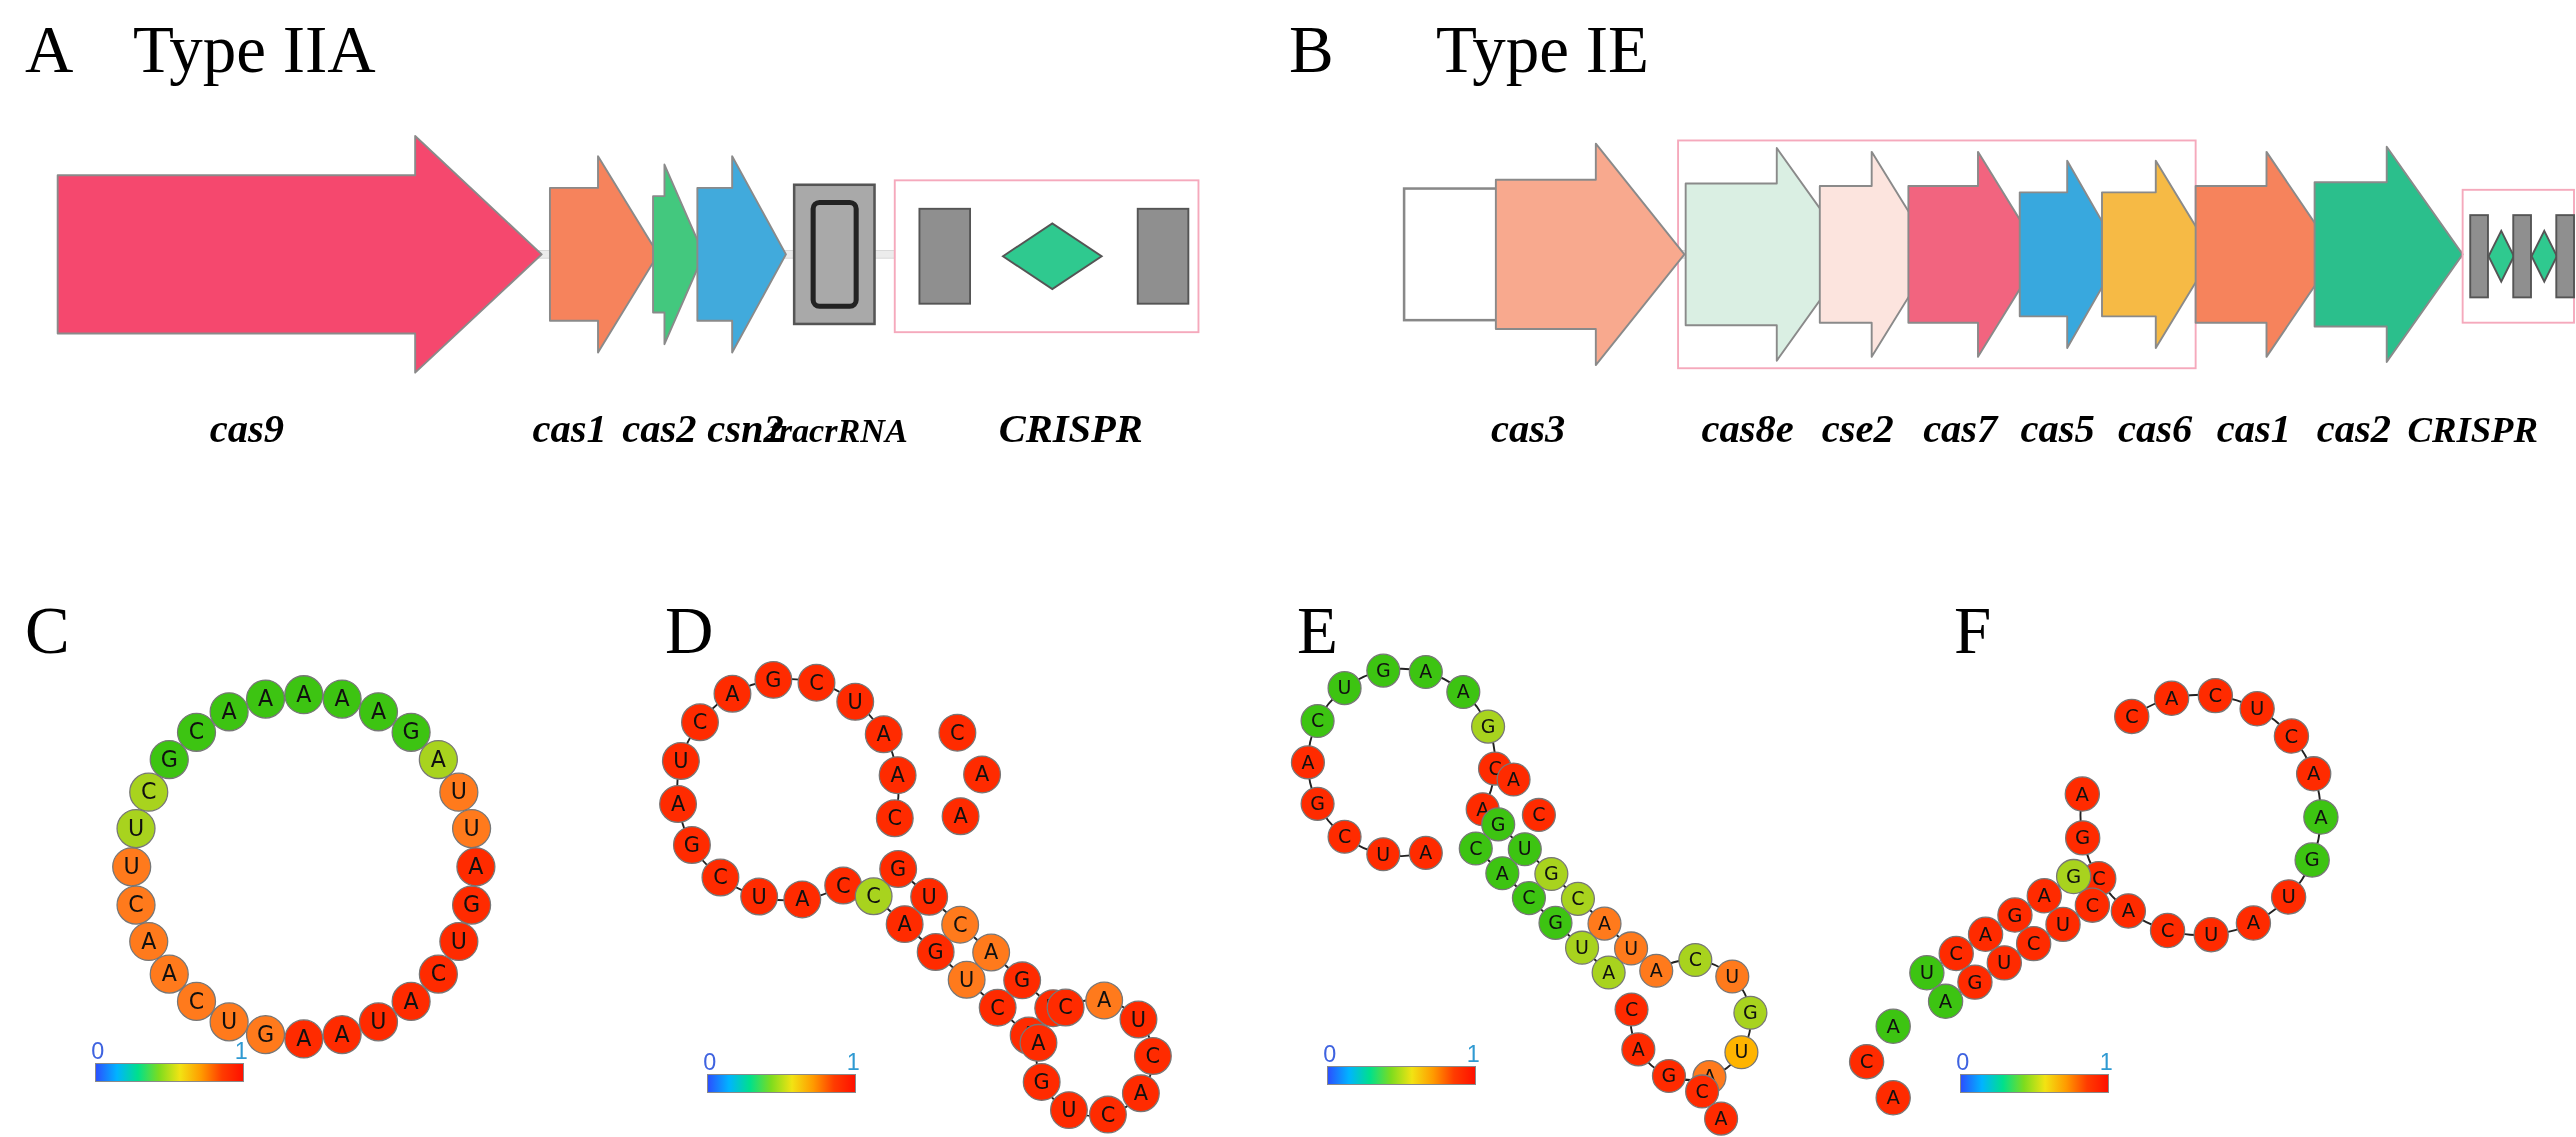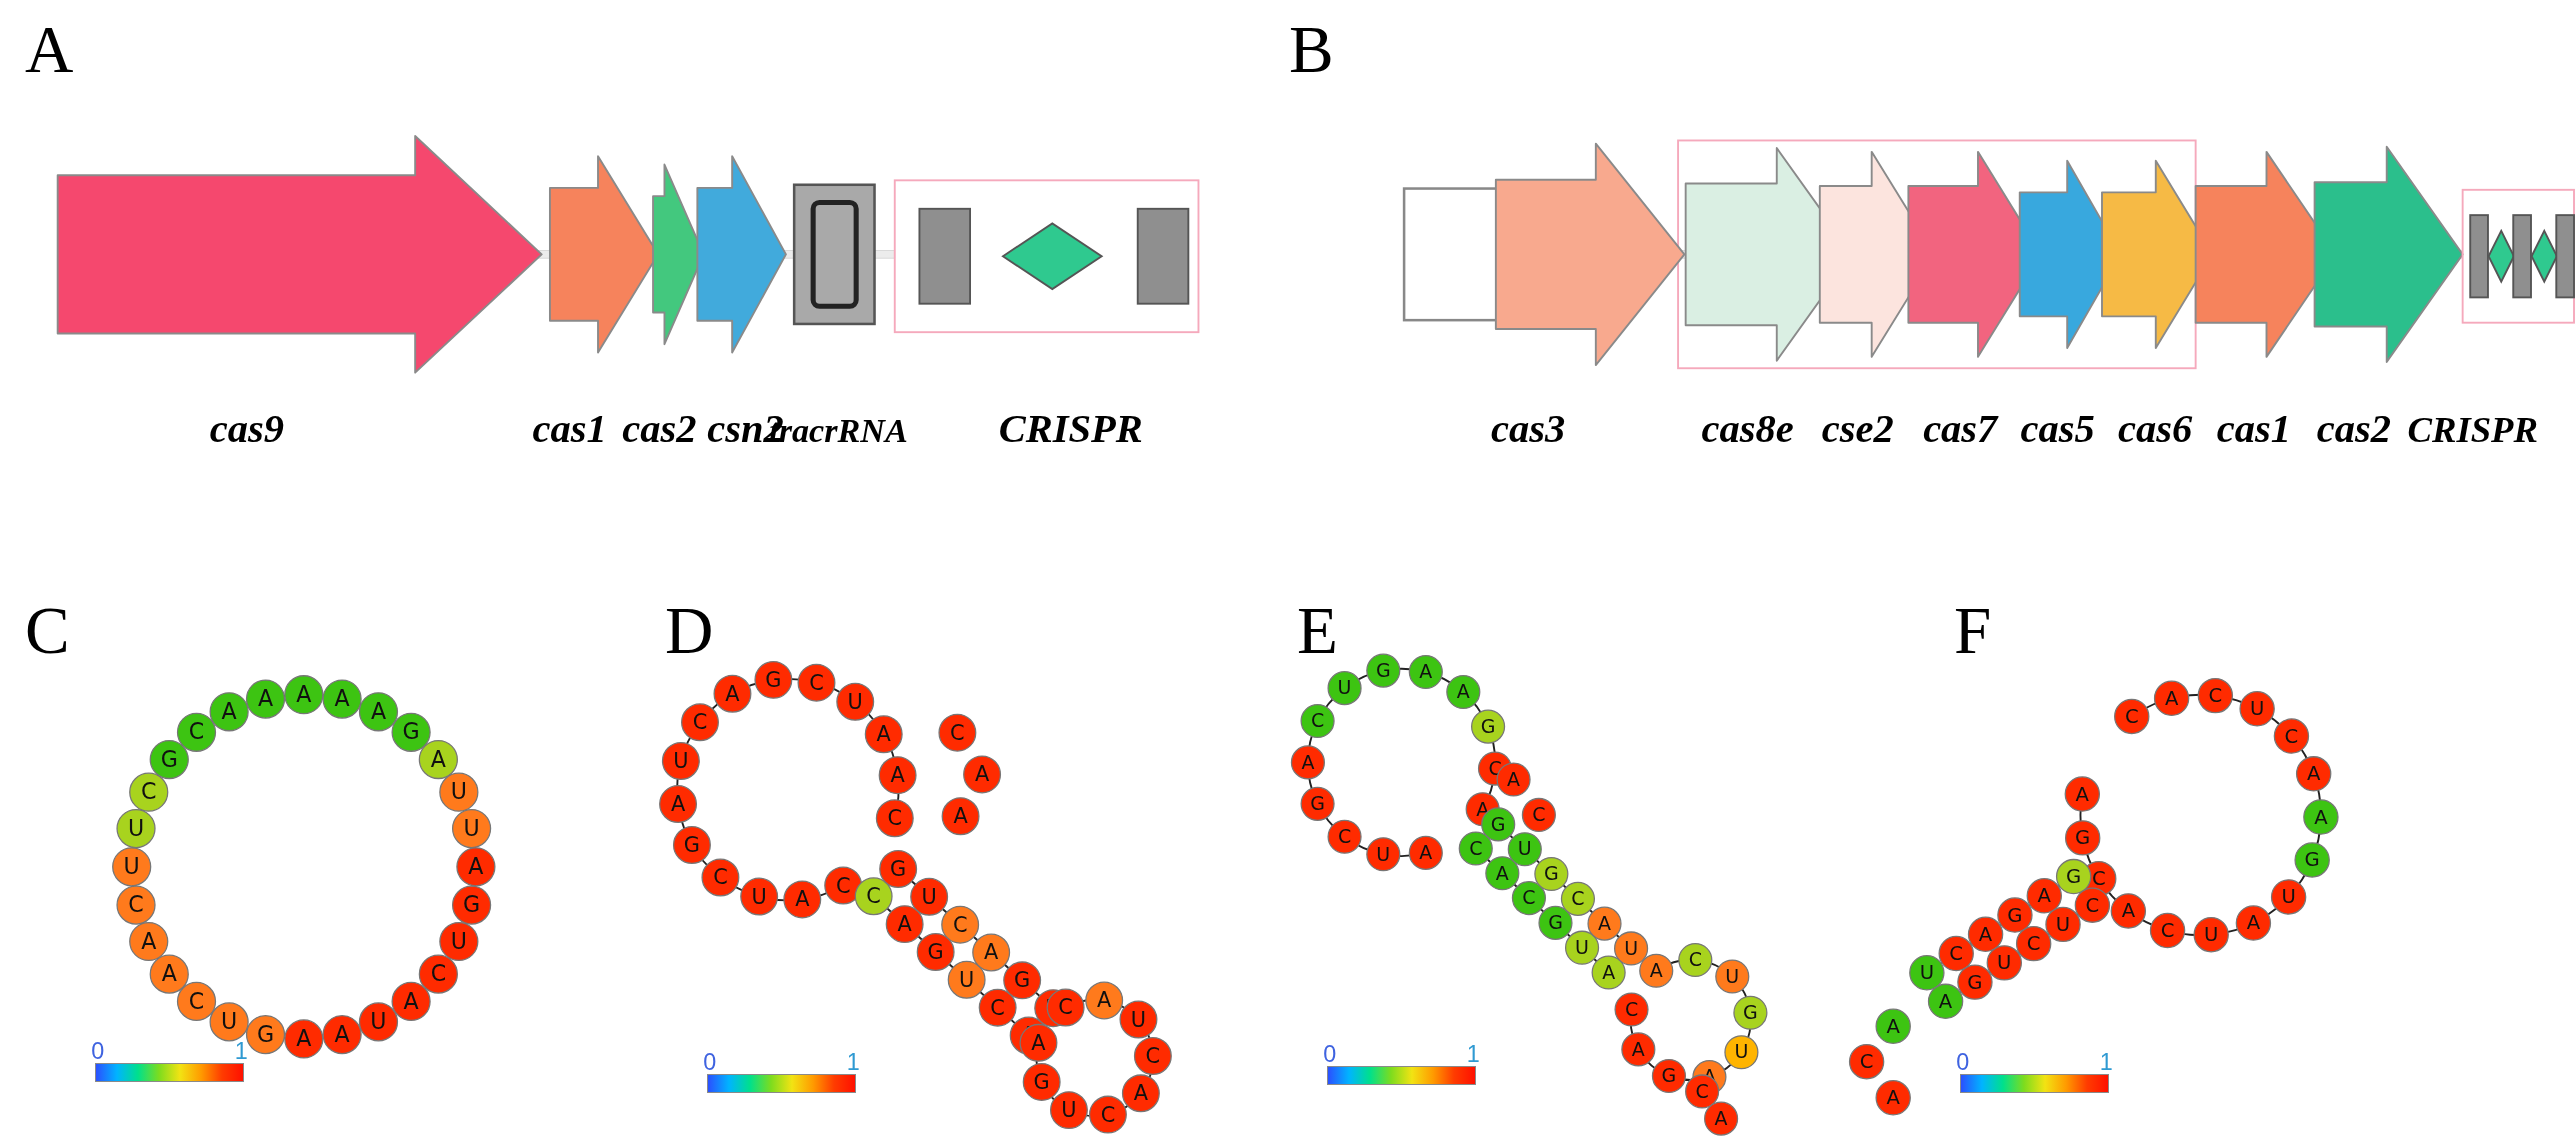--- a/index.html
+++ b/index.html
@@ -357,22 +357,24 @@
         <circle cx="2992" cy="1622" r="27" fill="#3dc412" stroke="#777" stroke-width="2"></circle>
         <text x="2992" y="1632.26" text-anchor="middle" font-size="31" class="nt">A</text>
         <circle cx="2950" cy="1678" r="27" fill="#ff2b00" stroke="#777" stroke-width="2"></circle>
         <text x="2950" y="1688.26" text-anchor="middle" font-size="31" class="nt">C</text>
         <circle cx="2992" cy="1735" r="27" fill="#ff2b00" stroke="#777" stroke-width="2"></circle>
         <text x="2992" y="1745.26" text-anchor="middle" font-size="31" class="nt">A</text>
       </g>
     </svg>
 
   <div class="pletter" style="left:25px;top:11.4px">A</div>
+  <div class="ptitle" style="left:133px;top:11.4px">Type IIA</div>
 
   <div class="pletter" style="left:1289px;top:11.4px">B</div>
+  <div class="ptitle" style="left:1436px;top:11.4px">Type IE</div>
 
   <div class="pletter" style="left:25px;top:592px">C</div>
   <div class="pletter" style="left:665px;top:592px">D</div>
   <div class="pletter" style="left:1297px;top:592px">E</div>
   <div class="pletter" style="left:1954px;top:592px">F</div>
 
   <div class="sb" style="left:95px;top:1063px">
     <span class="s0">0</span>
     <span class="s1">1</span>
     <div class="strip" style="background: linear-gradient(to right, rgb(43, 80, 255), rgb(0, 180, 255), rgb(0, 224, 140), rgb(125, 220, 30), rgb(242, 227, 19), rgb(255, 155, 0), rgb(255, 60, 0), rgb(255, 16, 0));"></div>

